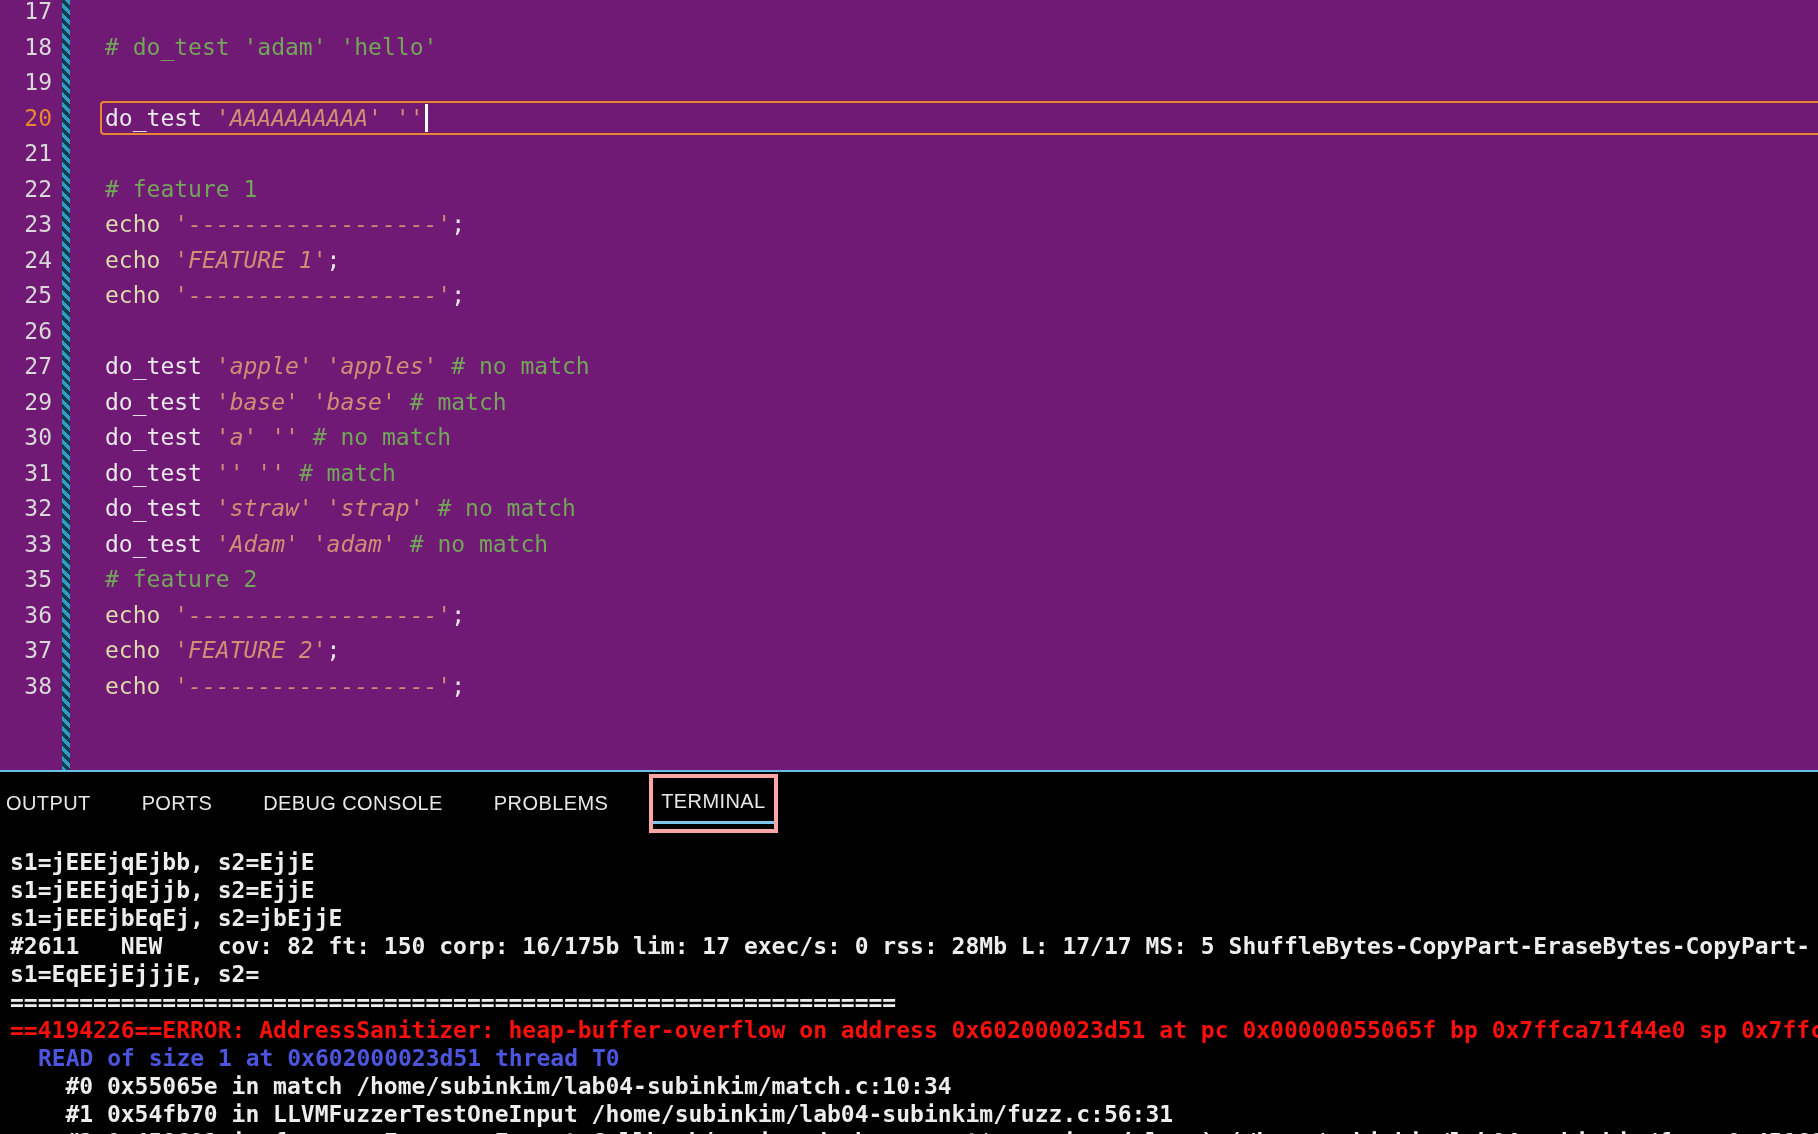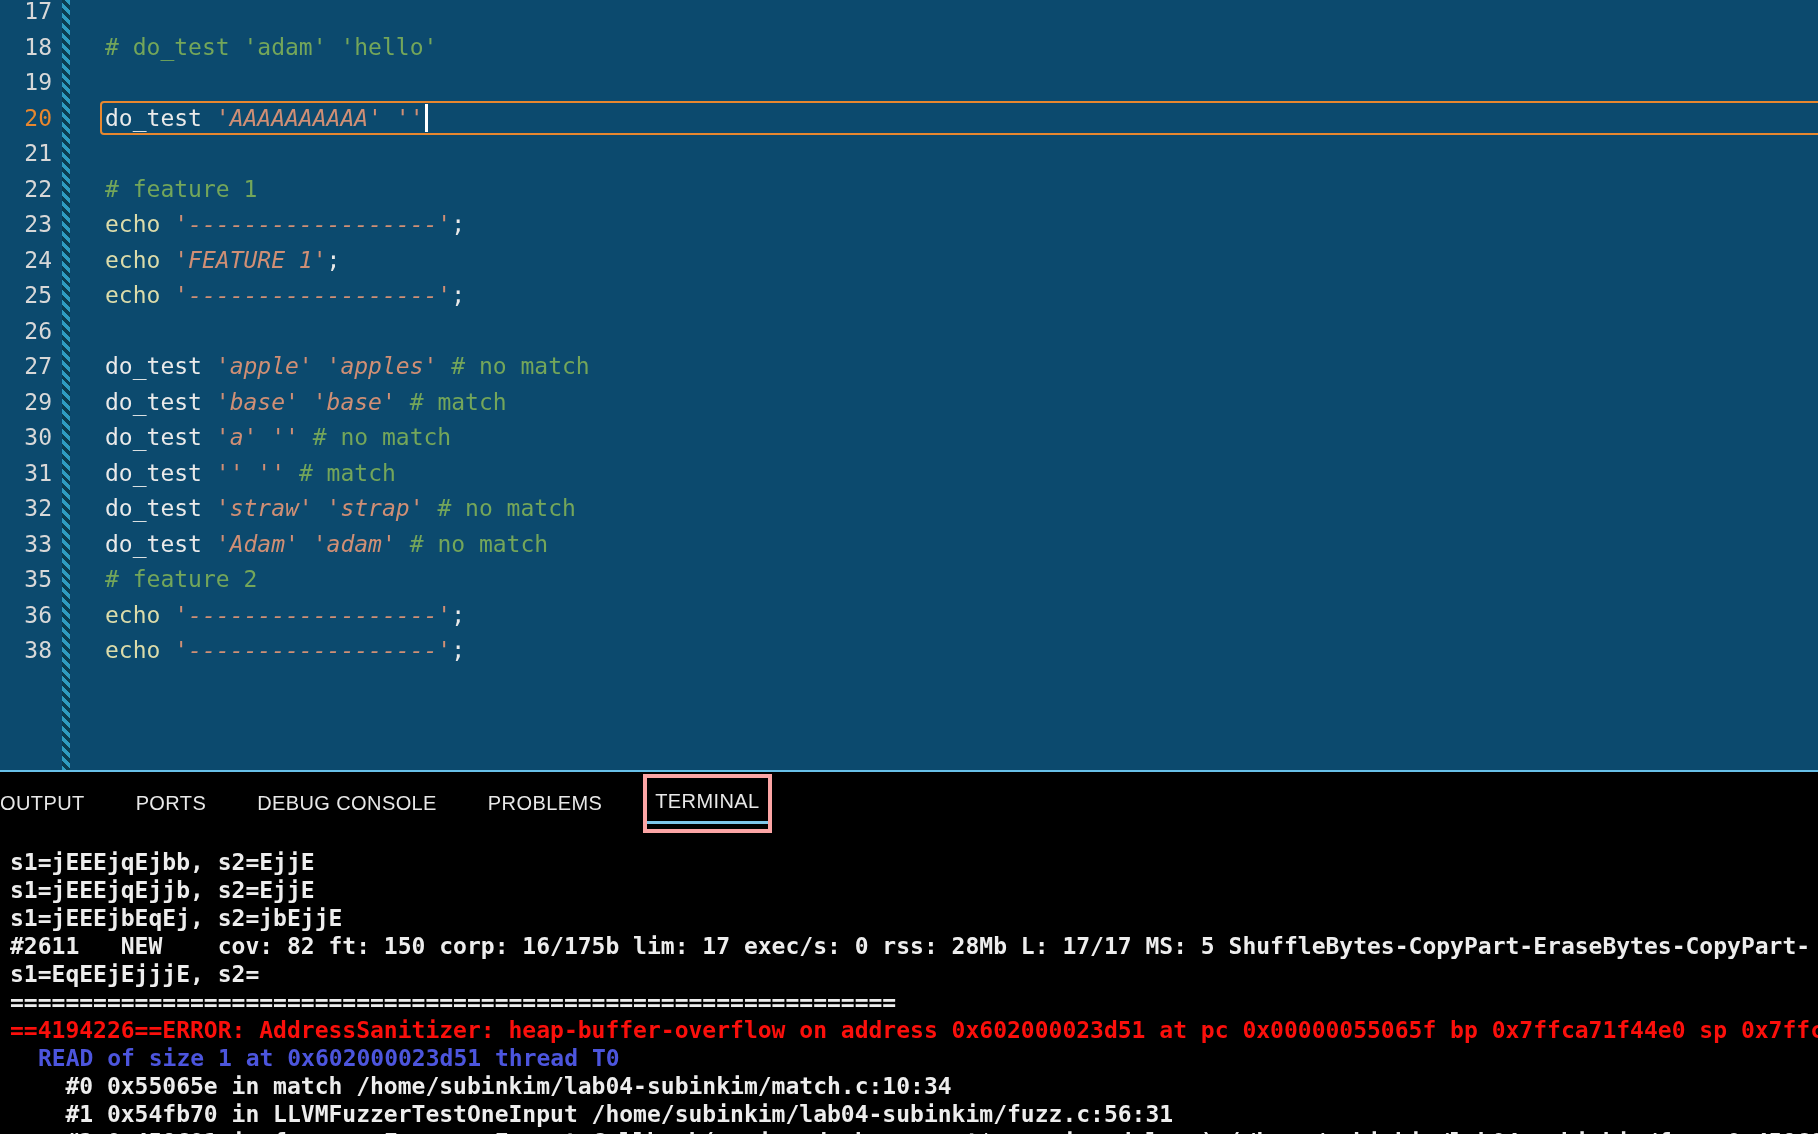--- a/index.html
+++ b/index.html
@@ -6,21 +6,21 @@
   html,body { background:#000; }
   .screen {
     position:relative; width:1818px; height:1134px;
     background:#000; overflow:hidden;
     font-family:"DejaVu Sans Mono", monospace;
   }
 
   
   .editor {
     position:absolute; top:0; left:0; right:0; height:770px;
-    overflow:hidden; background:#0c4a6e;padding-left:28px;
+    overflow:hidden; background:#701a75;padding-left:28px;
   }
   .diff-stripe {
     position:absolute; left:62px; top:0; width:8px; height:770px;
     background:repeating-linear-gradient(45deg,#2f9cc0 0px,#2f9cc0 3.5px,#0b3d50 3.5px,#0b3d50 7px);
   }
   .lines { position:absolute; top:-6px; left:0; right:0; }
   .line {
     position:relative; height:35.5px; line-height:35.5px;
     font-size:23px; white-space:pre;
     display:flex; align-items:stretch;
@@ -42,21 +42,21 @@
     display:inline-block; width:3px; height:28px;
     background:#ffffff; vertical-align:-6px; margin-left:1px;
   }
 
   
   .panel {
     position:absolute; top:770px; left:0; right:0; bottom:0;
     background:#000; border-top:2px solid #68c0e8;
   }
   .tabbar {
-    display:flex; align-items:center; height:62px; padding-left:0;
+    display:flex; align-items:center; height:62px; padding-left:6px;
     font-family:"Liberation Sans", sans-serif; font-size:20px;
     color:#e8e8e8; letter-spacing:0.4px;
   }
   .tab { margin-right:51px; cursor:default; white-space:nowrap; }
   .tab.active {
     position:relative; border:4px solid #fca5a5;
     padding:12px 8px 16px; margin-left:-10px; margin-right:41px;
   }
   .tab.active .tab-underline {
     position:absolute; left:0px; right:0px; bottom:5px; height:3px;
@@ -91,20 +91,21 @@
         <div class="line"><span class="gutter-num">25</span><span class="code"><span class="tok-builtin">echo</span><span class="tok-plain"> </span><span class="tok-string">'------------------'</span><span class="tok-plain">;</span></span></div>
         <div class="line"><span class="gutter-num">26</span><span class="code"></span></div>
         <div class="line"><span class="gutter-num">27</span><span class="code"><span class="tok-plain">do_test </span><span class="tok-string">'apple'</span><span class="tok-plain"> </span><span class="tok-string">'apples'</span><span class="tok-plain"> </span><span class="tok-comment"># no match</span></span></div>
         <div class="line"><span class="gutter-num">29</span><span class="code"><span class="tok-plain">do_test </span><span class="tok-string">'base'</span><span class="tok-plain"> </span><span class="tok-string">'base'</span><span class="tok-plain"> </span><span class="tok-comment"># match</span></span></div>
         <div class="line"><span class="gutter-num">30</span><span class="code"><span class="tok-plain">do_test </span><span class="tok-string">'a'</span><span class="tok-plain"> </span><span class="tok-string">''</span><span class="tok-plain"> </span><span class="tok-comment"># no match</span></span></div>
         <div class="line"><span class="gutter-num">31</span><span class="code"><span class="tok-plain">do_test </span><span class="tok-string">''</span><span class="tok-plain"> </span><span class="tok-string">''</span><span class="tok-plain"> </span><span class="tok-comment"># match</span></span></div>
         <div class="line"><span class="gutter-num">32</span><span class="code"><span class="tok-plain">do_test </span><span class="tok-string">'straw'</span><span class="tok-plain"> </span><span class="tok-string">'strap'</span><span class="tok-plain"> </span><span class="tok-comment"># no match</span></span></div>
         <div class="line"><span class="gutter-num">33</span><span class="code"><span class="tok-plain">do_test </span><span class="tok-string">'Adam'</span><span class="tok-plain"> </span><span class="tok-string">'adam'</span><span class="tok-plain"> </span><span class="tok-comment"># no match</span></span></div>
         <div class="line"><span class="gutter-num">35</span><span class="code"><span class="tok-comment"># feature 2</span></span></div>
         <div class="line"><span class="gutter-num">36</span><span class="code"><span class="tok-builtin">echo</span><span class="tok-plain"> </span><span class="tok-string">'------------------'</span><span class="tok-plain">;</span></span></div>
+        <div class="line"><span class="gutter-num">37</span><span class="code"><span class="tok-builtin">echo</span><span class="tok-plain"> </span><span class="tok-string">'FEATURE 2'</span><span class="tok-plain">;</span></span></div>
         <div class="line"><span class="gutter-num">38</span><span class="code"><span class="tok-builtin">echo</span><span class="tok-plain"> </span><span class="tok-string">'------------------'</span><span class="tok-plain">;</span></span></div>
       </div>
   </div>
 
   <div class="panel">
     <div class="tabbar" id="tabbar">
         <div class="tab"><span class="tab-label">OUTPUT</span></div>
         <div class="tab"><span class="tab-label">PORTS</span></div>
         <div class="tab"><span class="tab-label">DEBUG CONSOLE</span></div>
         <div class="tab"><span class="tab-label">PROBLEMS</span></div>

